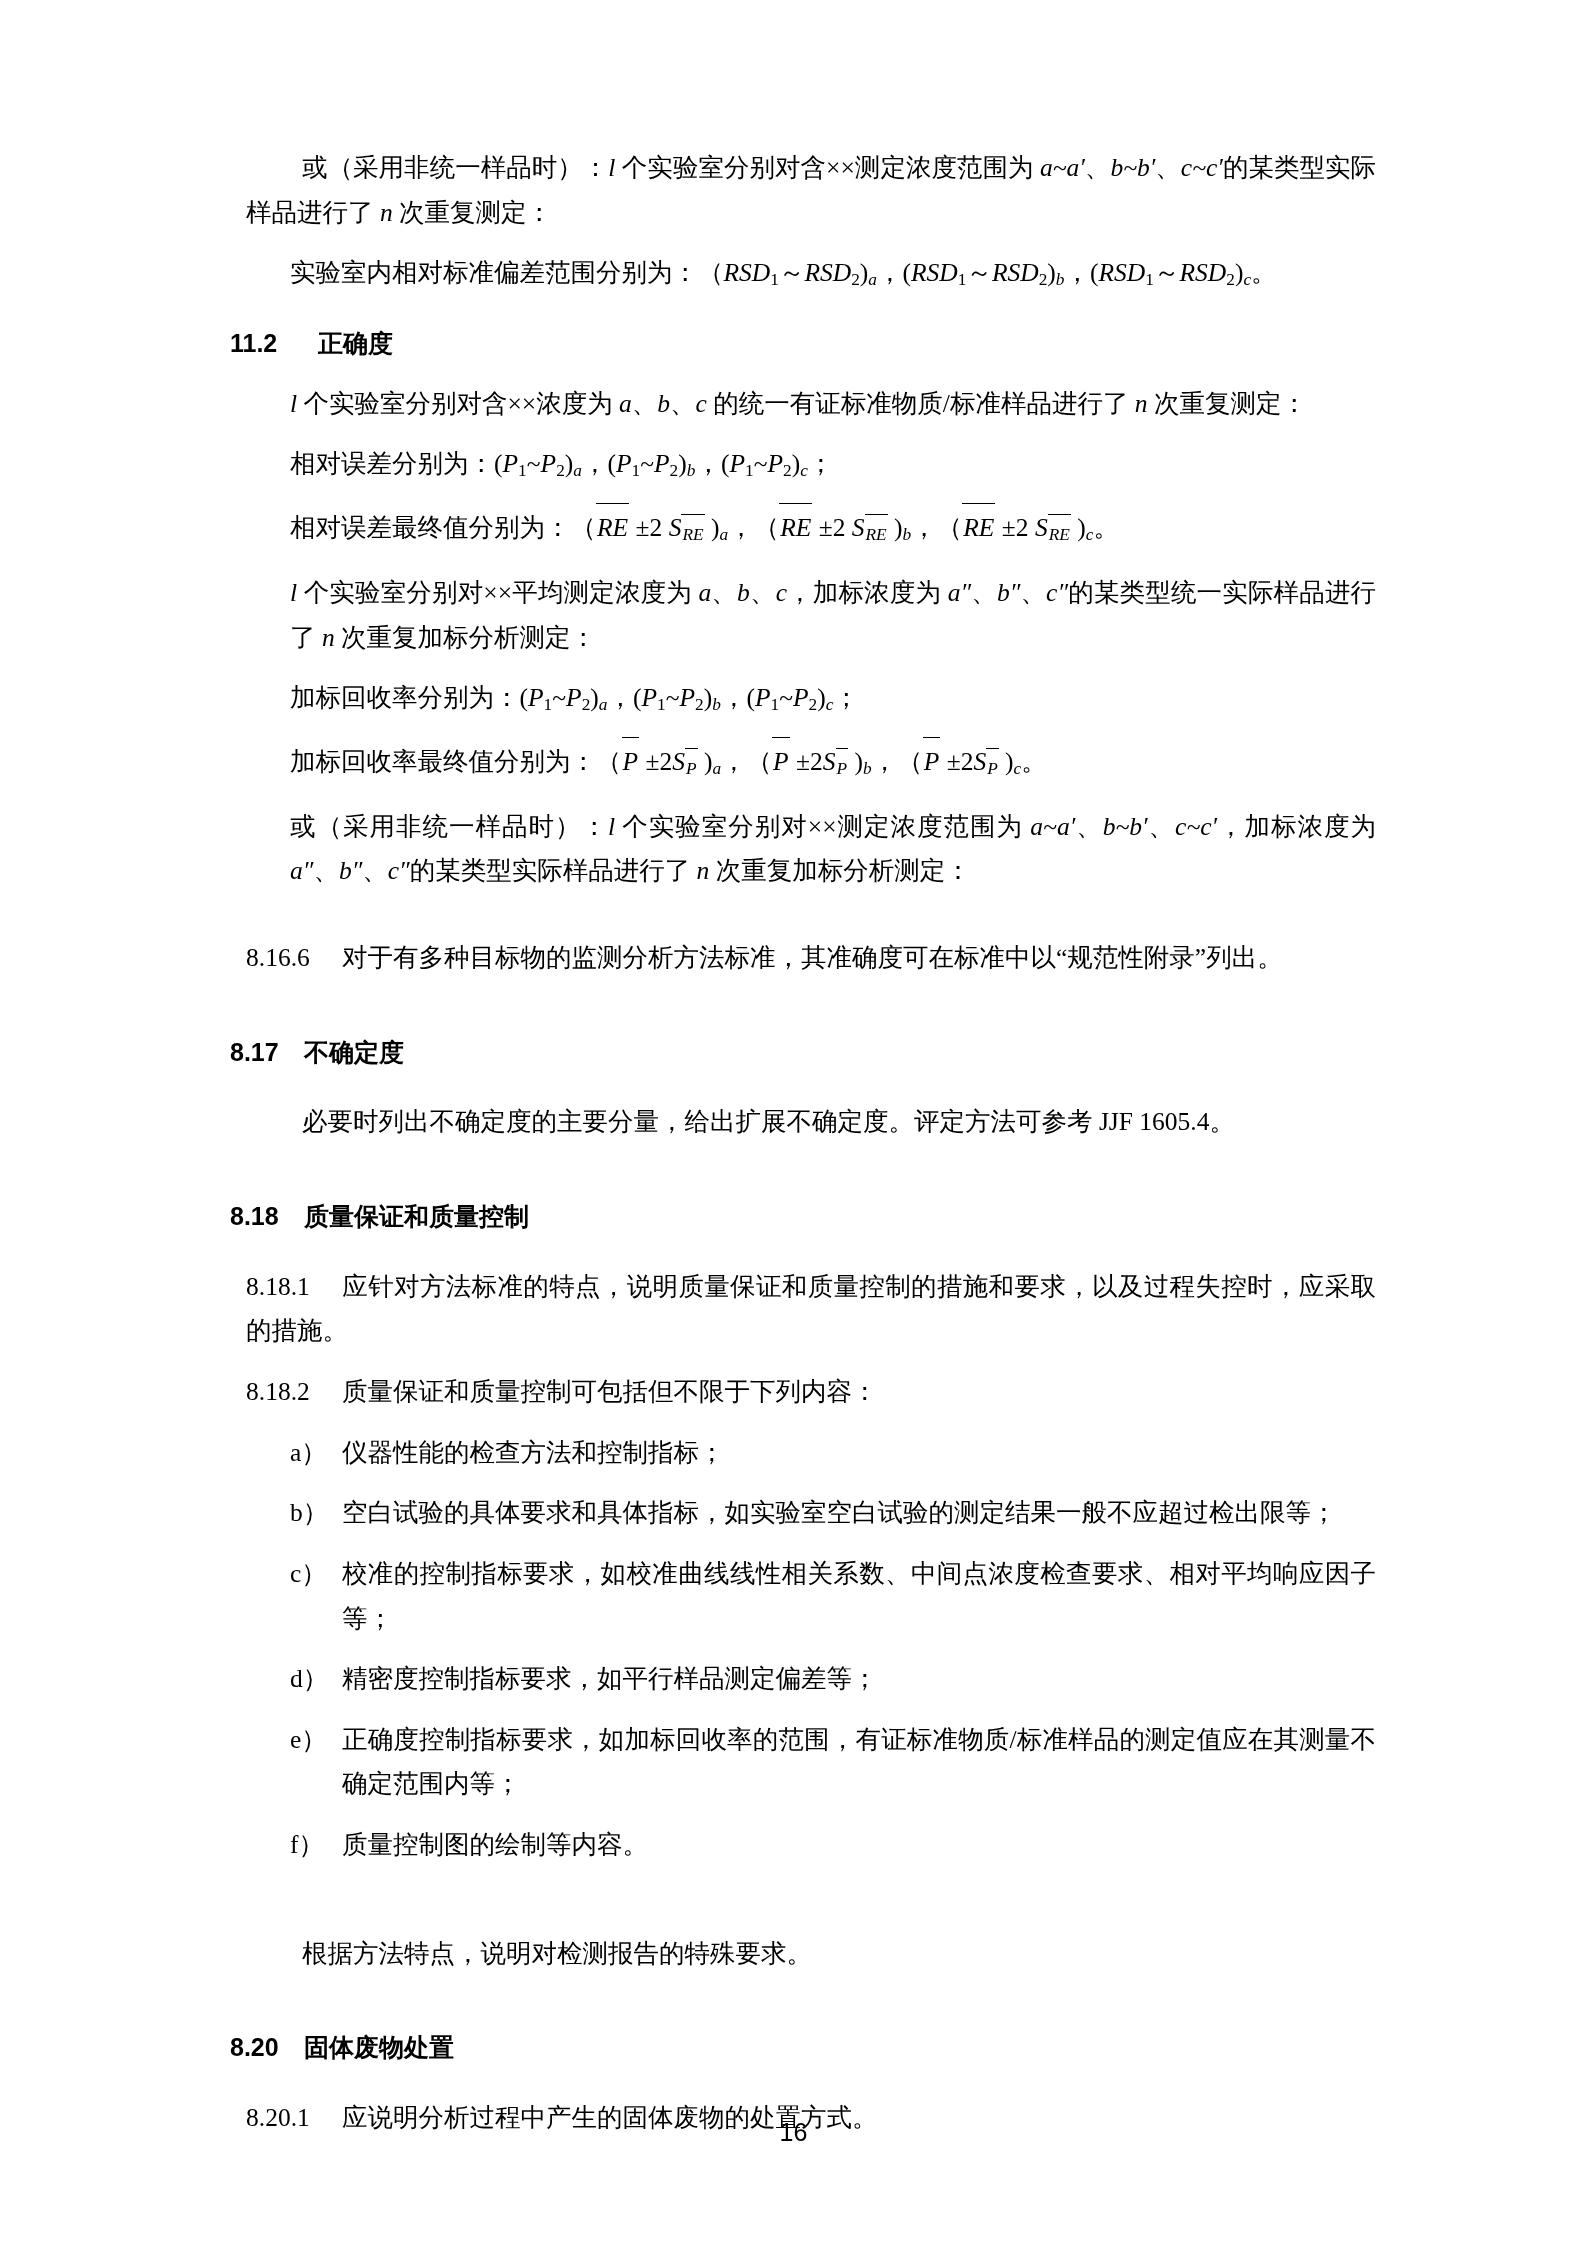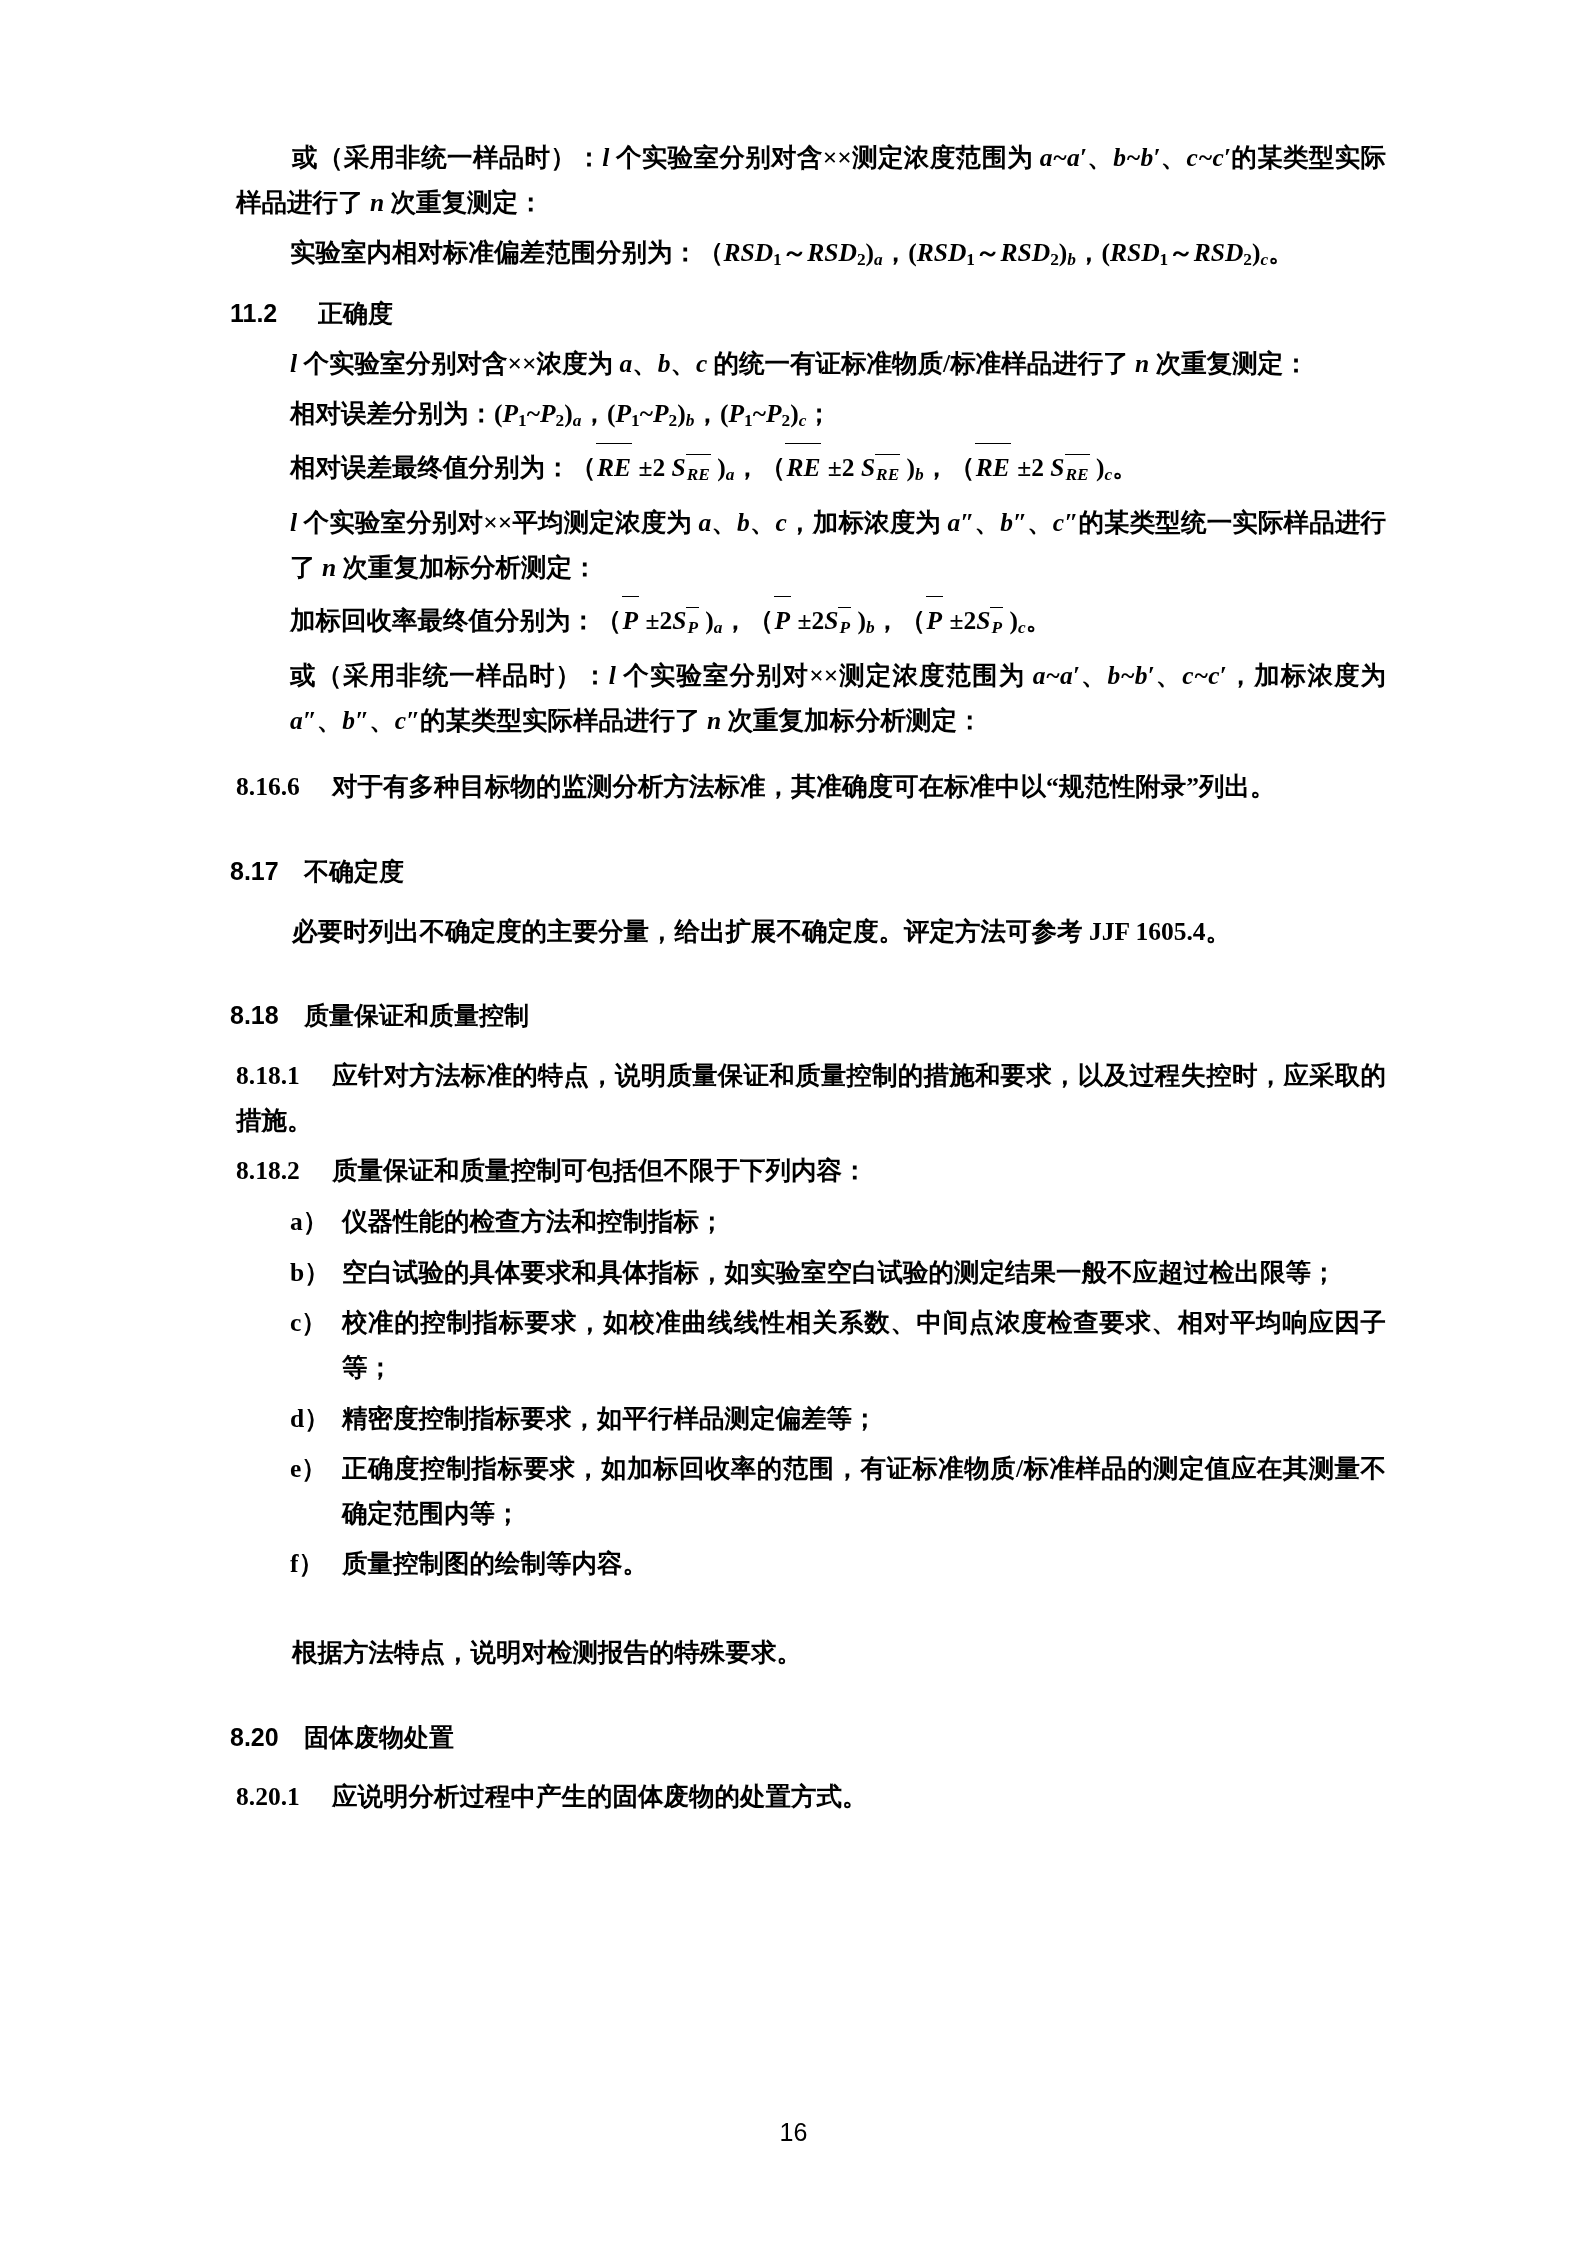--- a/index.html
+++ b/index.html
@@ -20,24 +20,23 @@
     height: 2245px;
     box-sizing: border-box;
     padding: 130px 195px 60px 230px;
   }
   .doc-body {
     font-size: 25.5px;
     line-height: 1.75;
   }
   
   p {
-    margin: 6px;
+    margin: 16px;
     text-align: justify;
     text-justify: inter-ideograph;
-    font-weight: bold;
   }
   .p-ind1 {      
     text-indent: 56px;
   }
   .p-ind2 {      
     margin-left: 60px;
     text-indent: 0;
   }
   .p-hang {      
     text-indent: 0;
@@ -126,20 +125,23 @@
     </p>
 
     <p class="p-ind2">
       相对误差最终值分别为：（<span class="ovl"><i>RE</i></span> ±2 <i>S</i><sub><span class="ovl"><i>RE</i></span></sub> )<sub><i>a</i></sub>，（<span class="ovl"><i>RE</i></span> ±2 <i>S</i><sub><span class="ovl"><i>RE</i></span></sub> )<sub><i>b</i></sub>，（<span class="ovl"><i>RE</i></span> ±2 <i>S</i><sub><span class="ovl"><i>RE</i></span></sub> )<sub><i>c</i></sub>。
     </p>
 
     <p class="p-ind2">
       <i>l</i> 个实验室分别对××平均测定浓度为 <i>a</i>、<i>b</i>、<i>c</i>，加标浓度为 <i>a″</i>、<i>b″</i>、<i>c″</i>的某类型统一实际样品进行了 <i>n</i> 次重复加标分析测定：
     </p>
 
+    <p class="p-ind2">
+      加标回收率分别为：(<i>P</i><sub>1</sub>~<i>P</i><sub>2</sub>)<sub><i>a</i></sub>，(<i>P</i><sub>1</sub>~<i>P</i><sub>2</sub>)<sub><i>b</i></sub>，(<i>P</i><sub>1</sub>~<i>P</i><sub>2</sub>)<sub><i>c</i></sub>；
+    </p>
 
     <p class="p-ind2">
       加标回收率最终值分别为：（<span class="ovl"><i>P</i></span> ±2<i>S</i><sub><span class="ovl"><i>P</i></span></sub> )<sub><i>a</i></sub>，（<span class="ovl"><i>P</i></span> ±2<i>S</i><sub><span class="ovl"><i>P</i></span></sub> )<sub><i>b</i></sub>，（<span class="ovl"><i>P</i></span> ±2<i>S</i><sub><span class="ovl"><i>P</i></span></sub> )<sub><i>c</i></sub>。
     </p>
 
     <p class="p-ind2">
       或（采用非统一样品时）：<i>l</i> 个实验室分别对××测定浓度范围为 <i>a~a′</i>、<i>b~b′</i>、<i>c~c′</i>，加标浓度为 <i>a″</i>、<i>b″</i>、<i>c″</i>的某类型实际样品进行了 <i>n</i> 次重复加标分析测定：
     </p>
 
 

